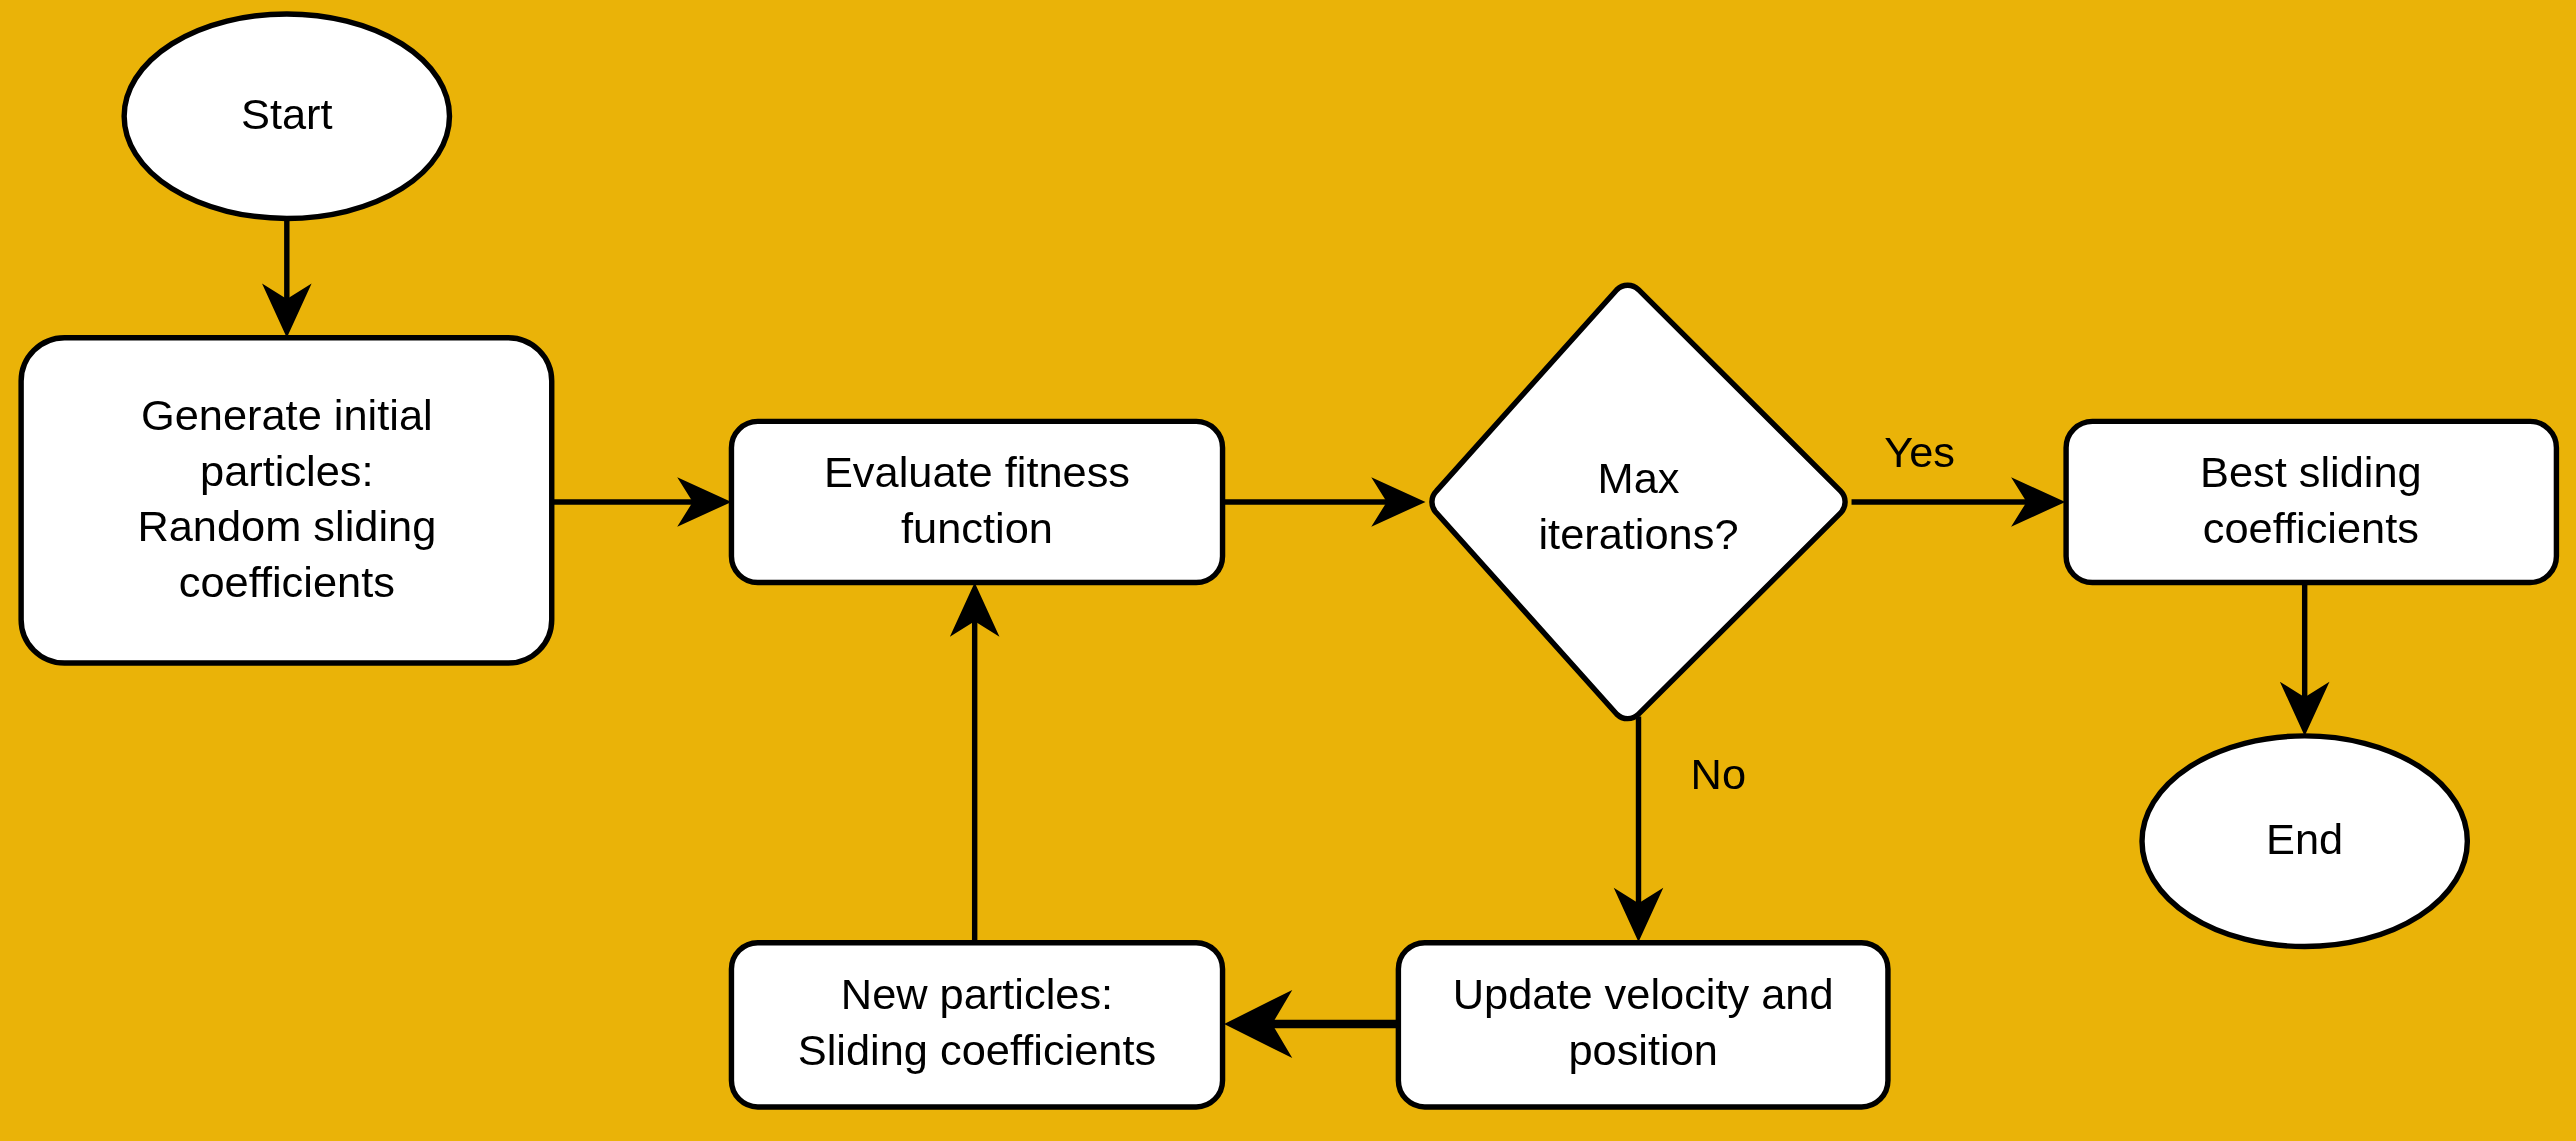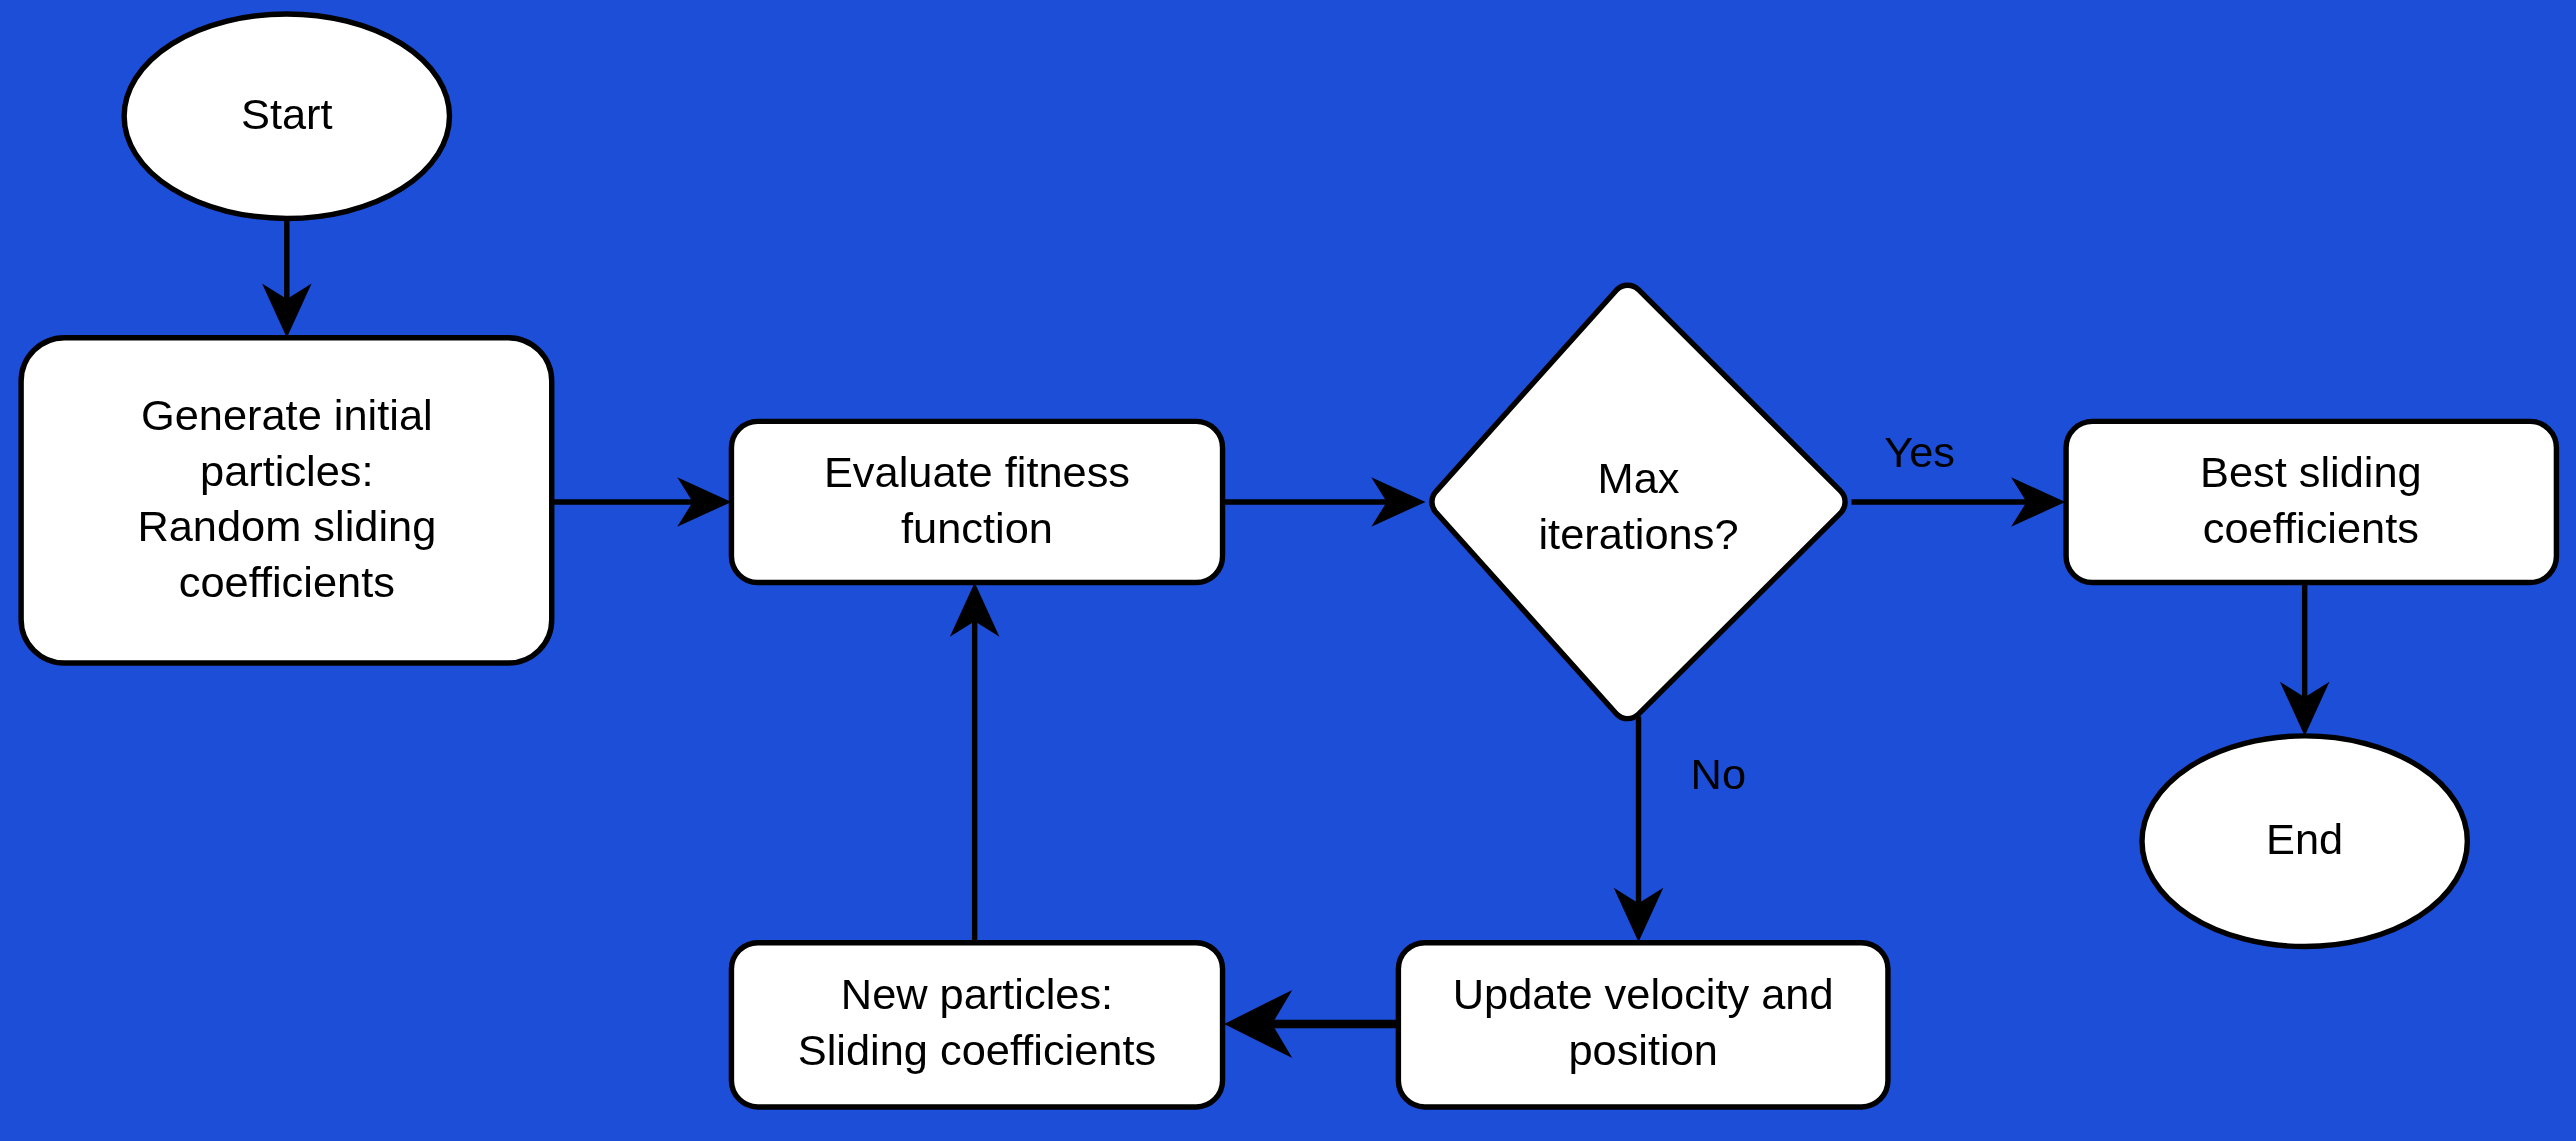--- a/index.html
+++ b/index.html
@@ -10,21 +10,21 @@
   body {
     width: 2576px;
     height: 1141px;
     overflow: hidden;
     font-family: "Liberation Sans", sans-serif;
   }
   #flowchart-root {
     position: relative;
     width: 2576px;
     height: 1141px;
-    background: #1d4ed8;
+    background: #eab308;
   }
   svg.flow {
     display: block;
     width: 2576px;
     height: 1141px;
   }
   .shape {
     fill: #ffffff;
     stroke: #000000;
     stroke-width: 7;

